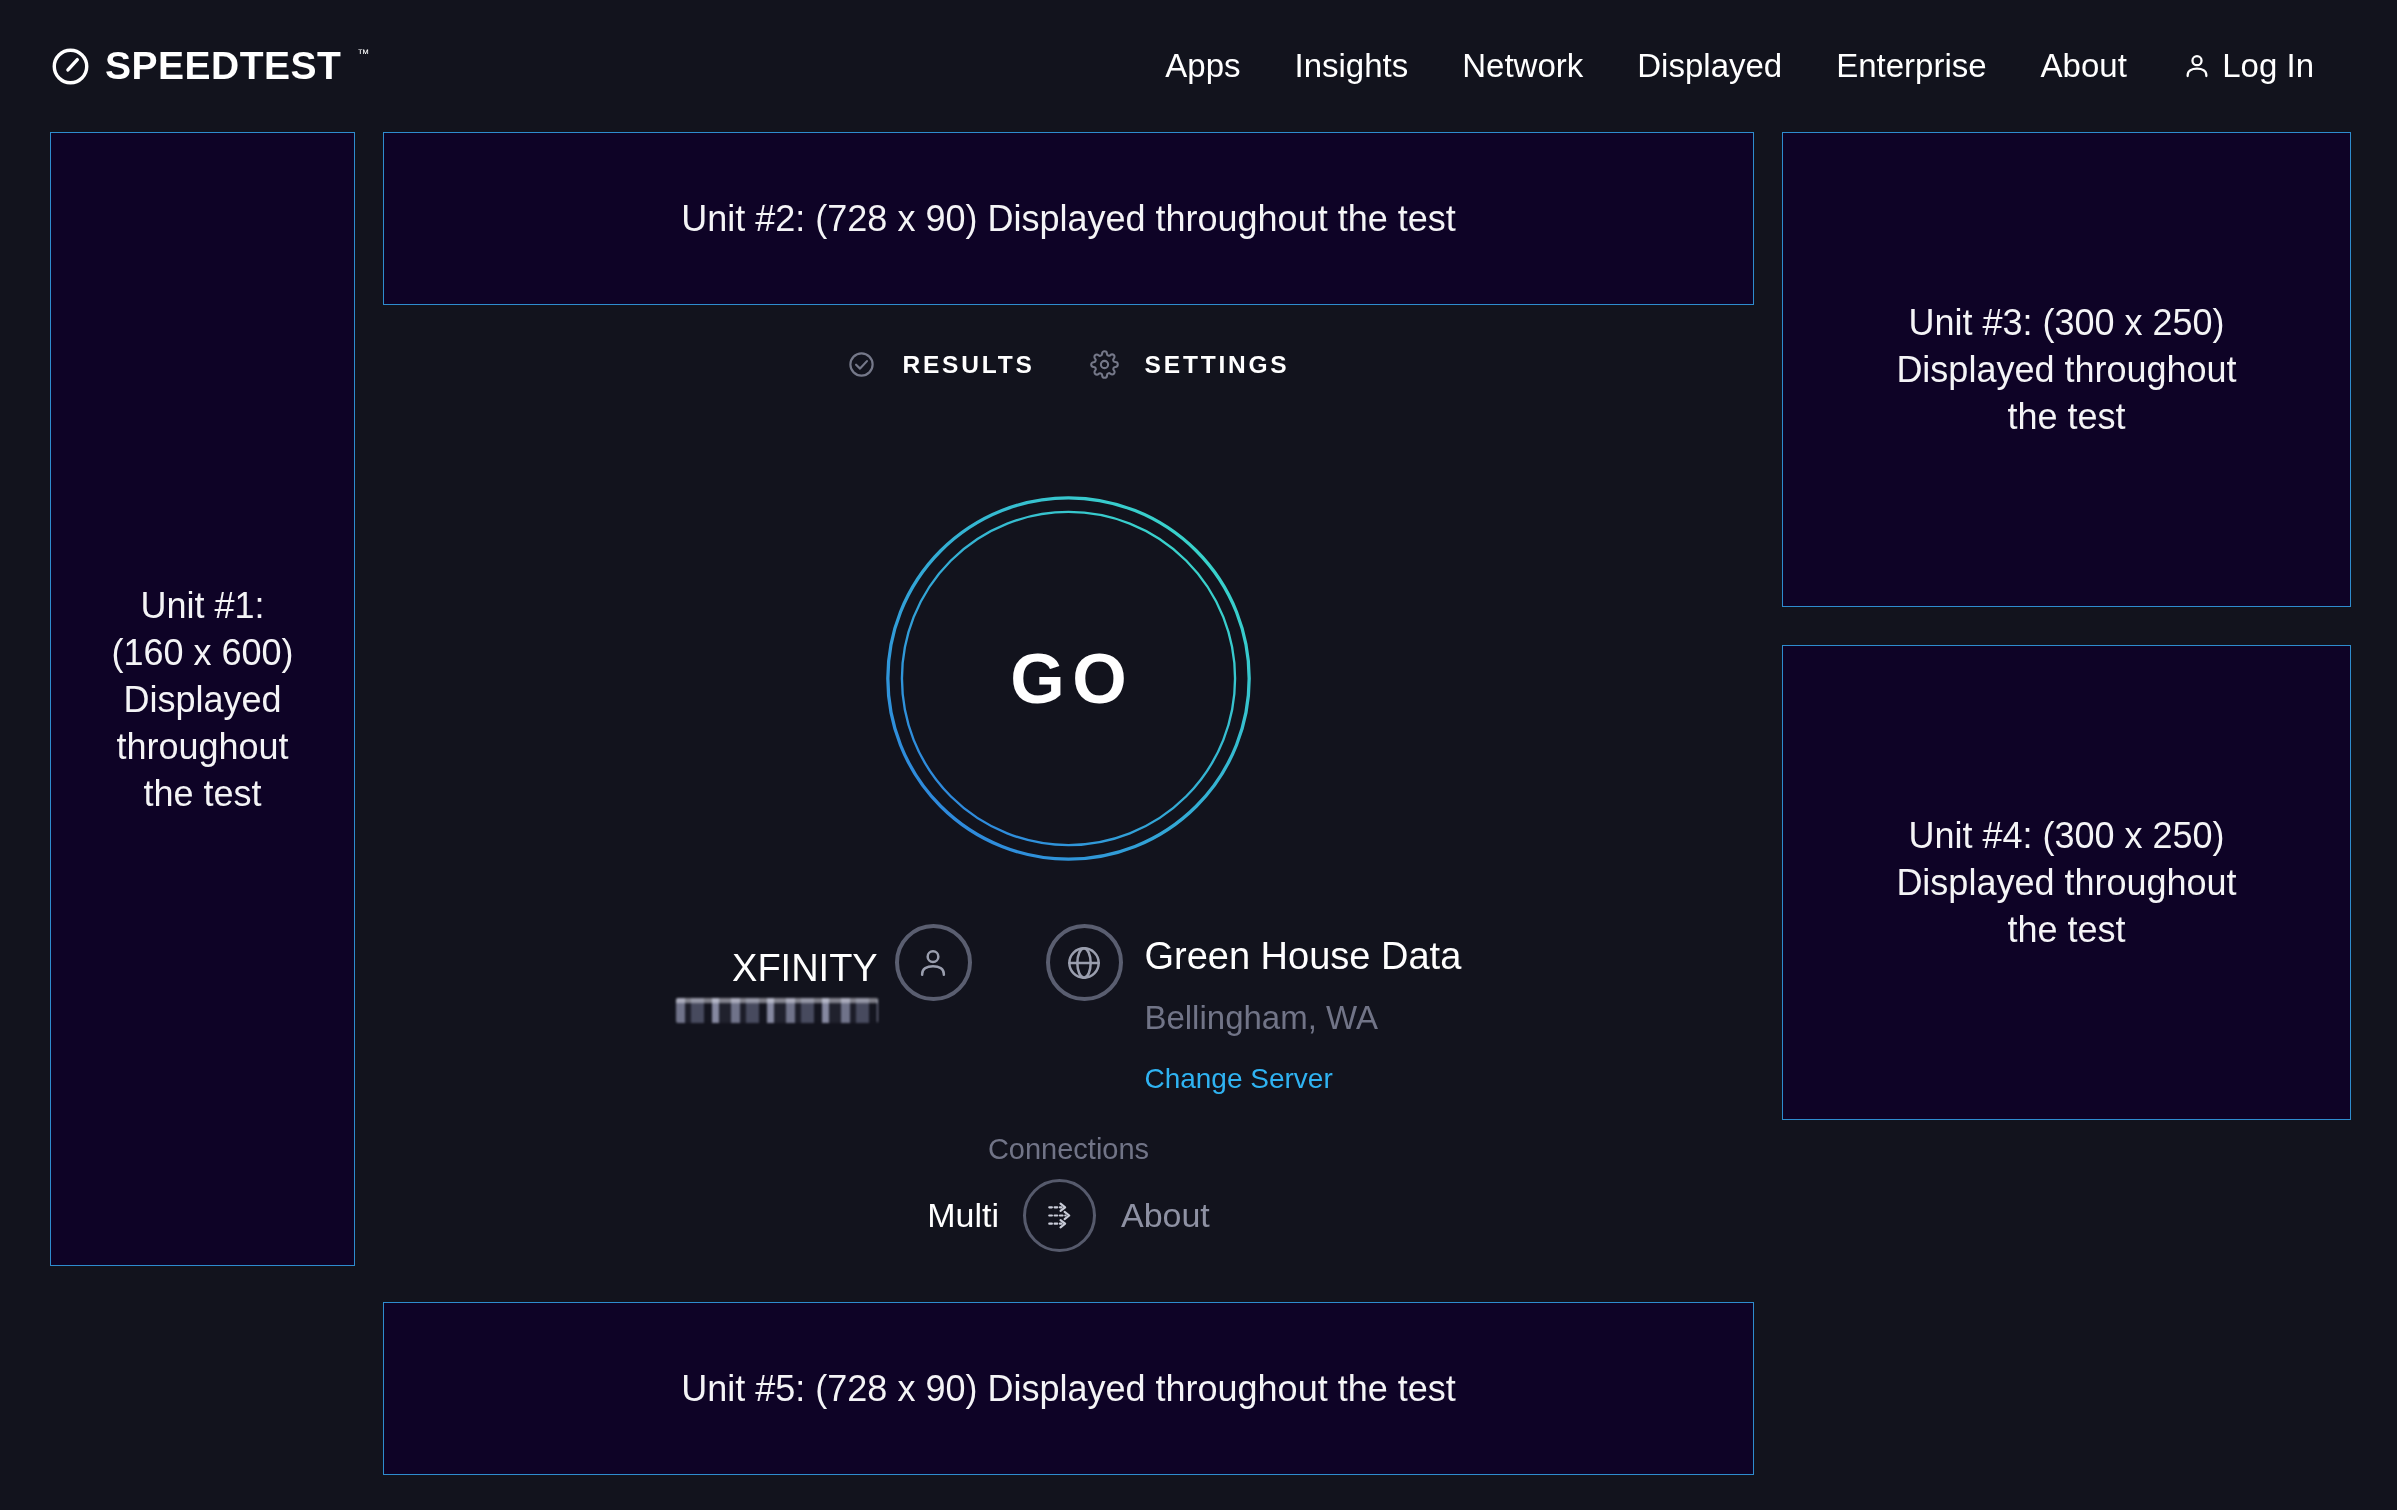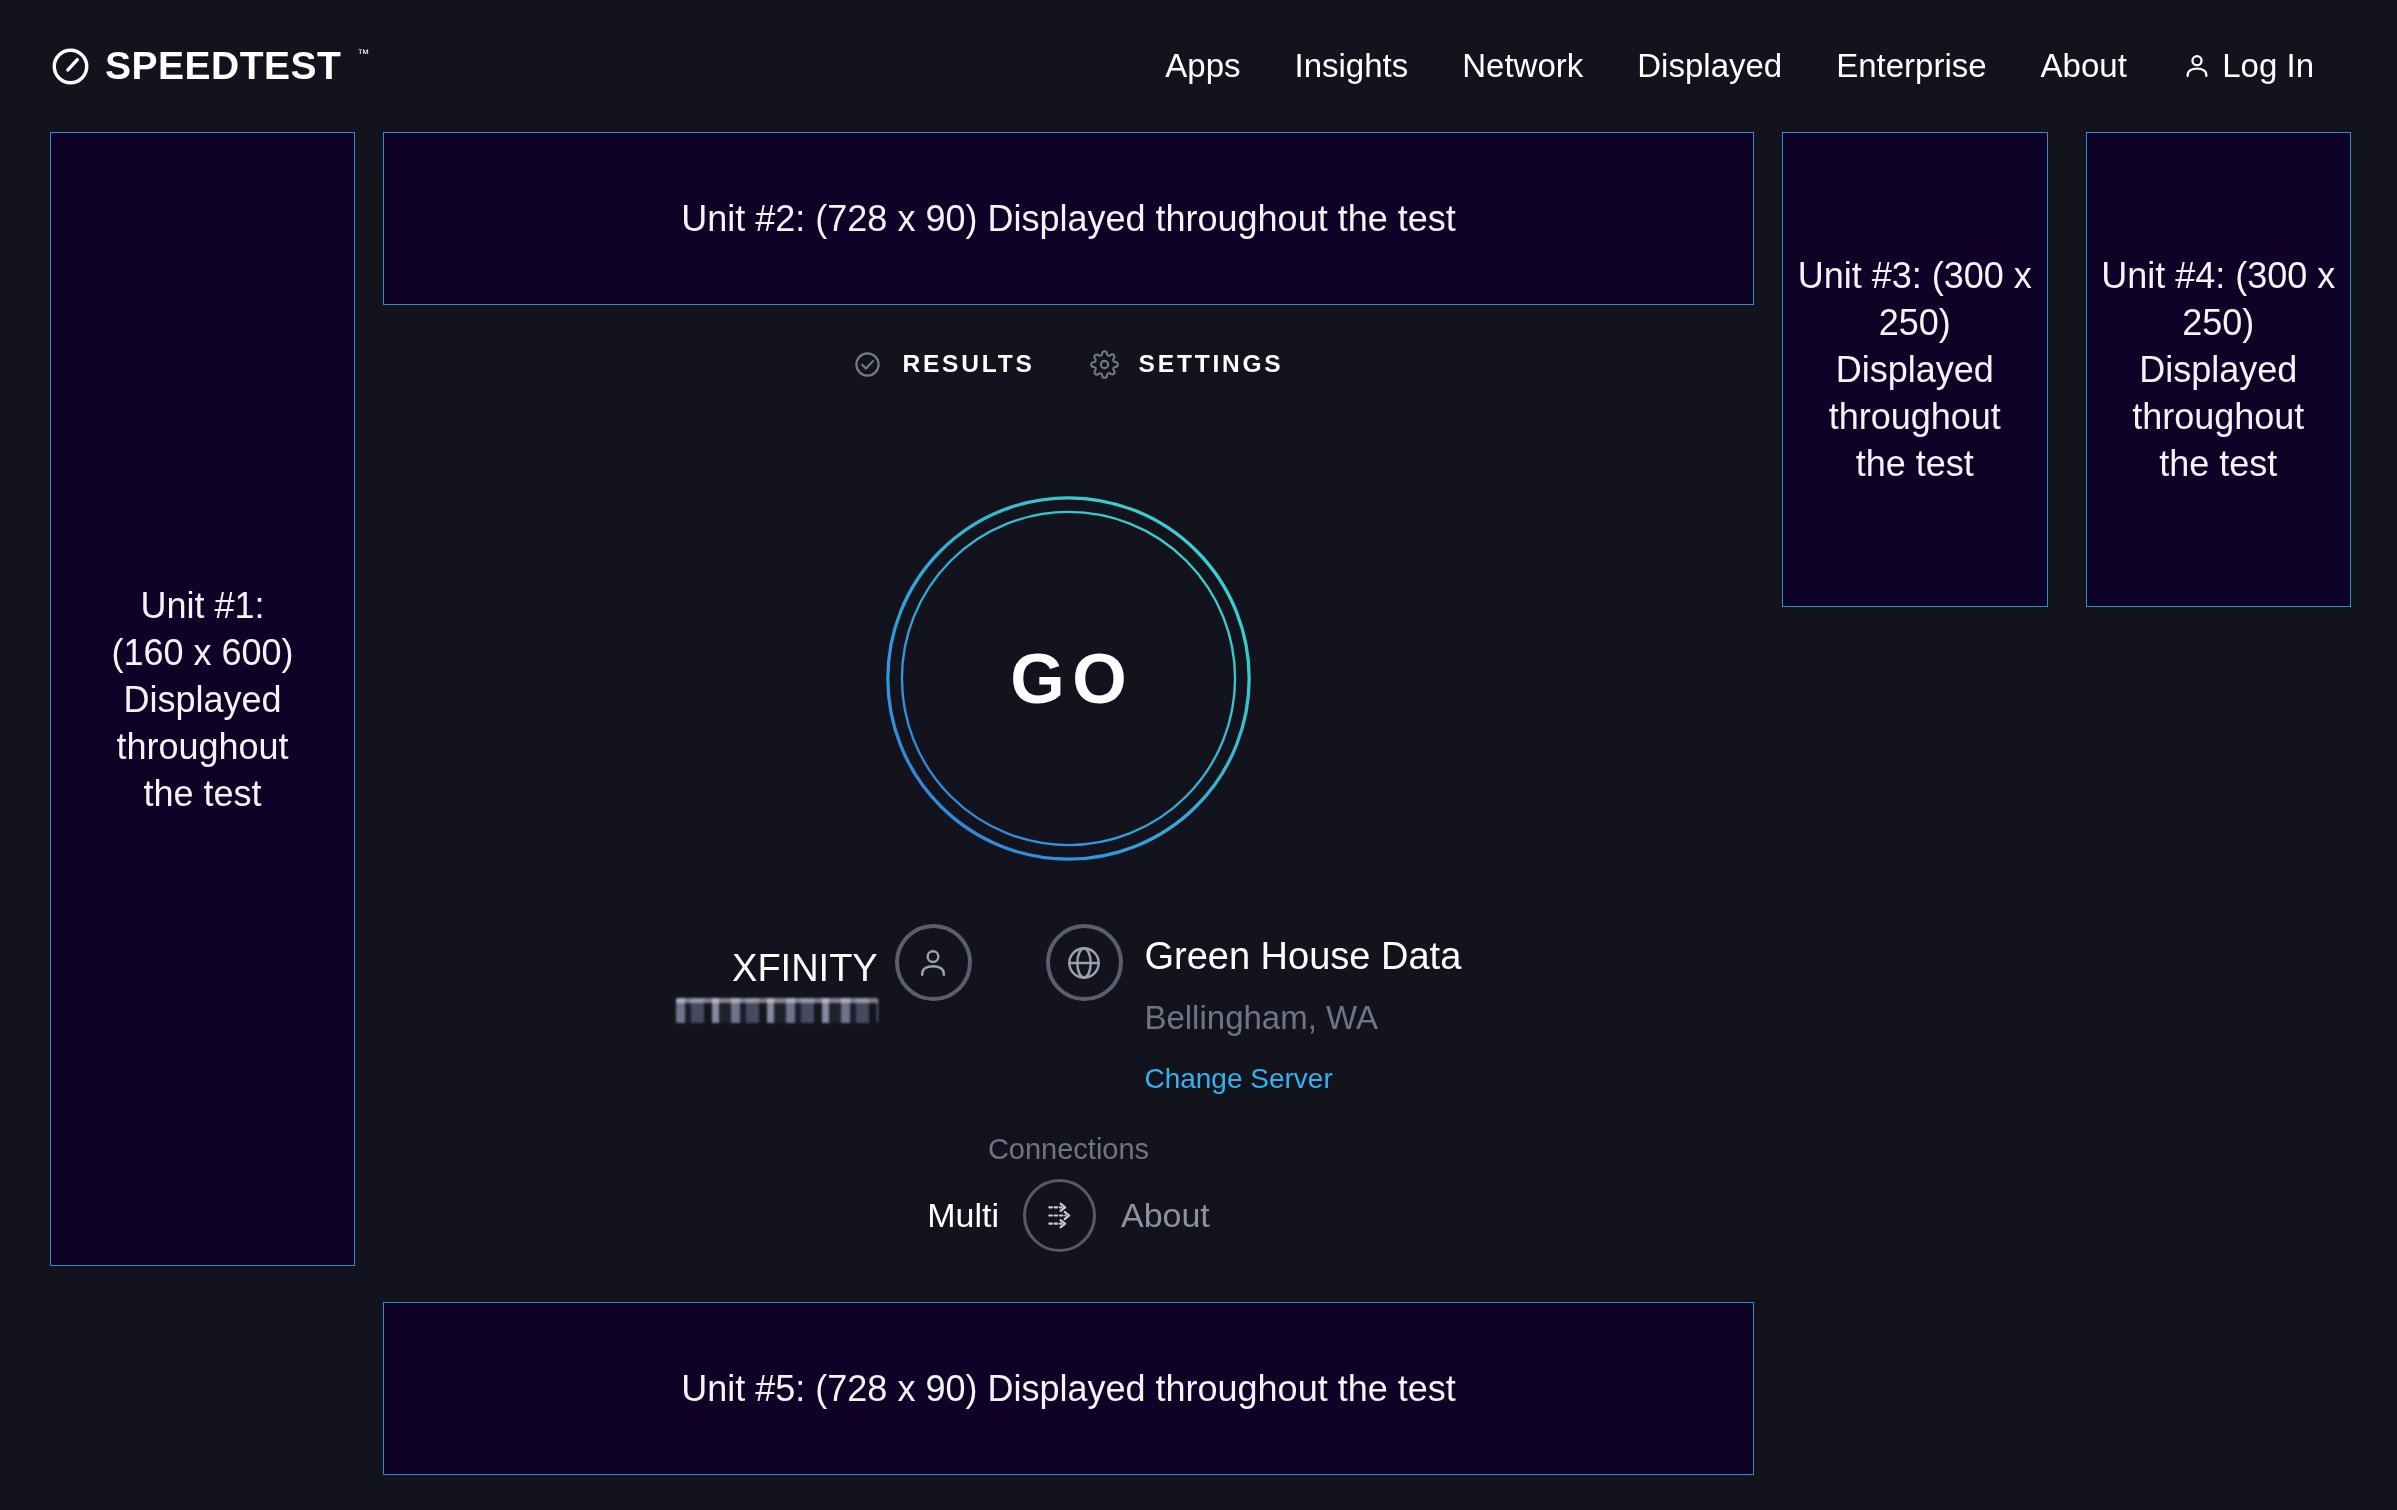--- a/index.html
+++ b/index.html
@@ -33,28 +33,28 @@
 
   
   .ad {
     background:#0e0326; border:1.9px solid #2e8cce; color:#f4f4f6;
     display:flex; align-items:center; justify-content:center; text-align:center;
     font-size:36px; line-height:47px; cursor:pointer;
   }
   .ad-left  { width:305px; height:1134px; flex-direction:column; }
   .ad-banner{ width:1371px; height:173px; }
   .ad-box   { width:569px; height:475px; }
-  .right-col{ display:flex; flex-direction:row; gap:38px; }
+  .right-col{ display:flex; flex-direction:column; gap:38px; }
   .ad-lines div { line-height:47px; }
 
   
   .center { display:flex; flex-direction:column; align-items:center; width:1371px; }
 
   .tabs { display:flex; align-items:center; gap:55px; margin-top:38px; height:43px; }
-  .tab { display:flex; align-items:flex-start; gap:20px; cursor:pointer; }
+  .tab { display:flex; align-items:center; gap:26px; cursor:pointer; }
   .tab svg { width:29px; height:29px; color:#757889; }
   .tab span { font-size:24.5px; font-weight:700; letter-spacing:2.8px; color:#fff; }
 
   .go-wrap { margin-top:109px; }
   .go {
     width:367px; height:367px; border-radius:50%; position:relative;
     background:transparent; border:none; cursor:pointer; display:block;
   }
   .go svg.rings { position:absolute; inset:0; width:367px; height:367px; }
   .go-label {

